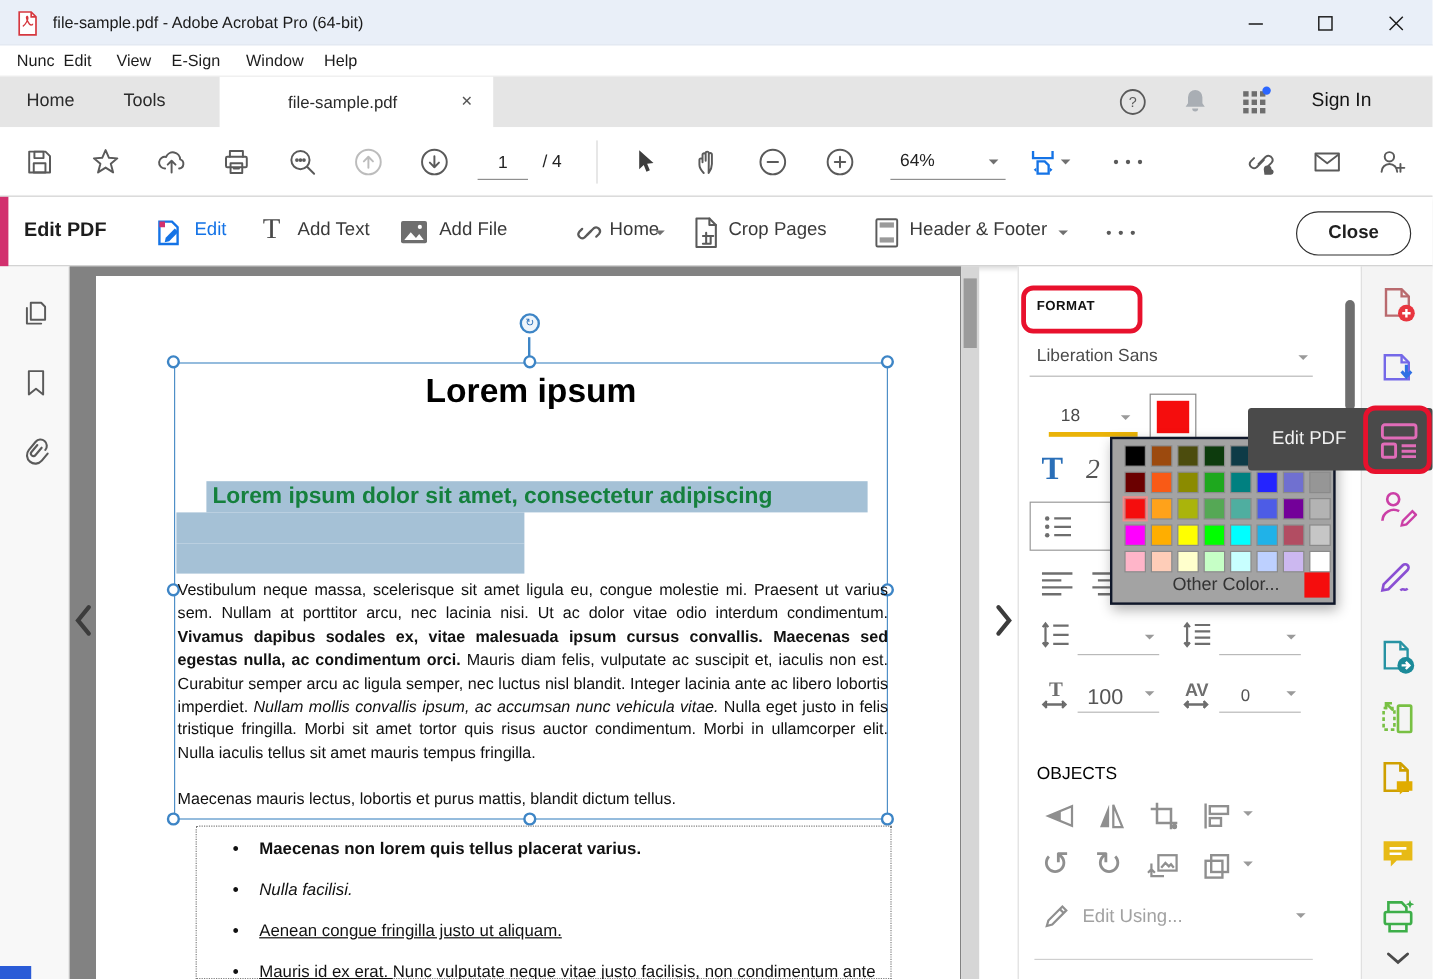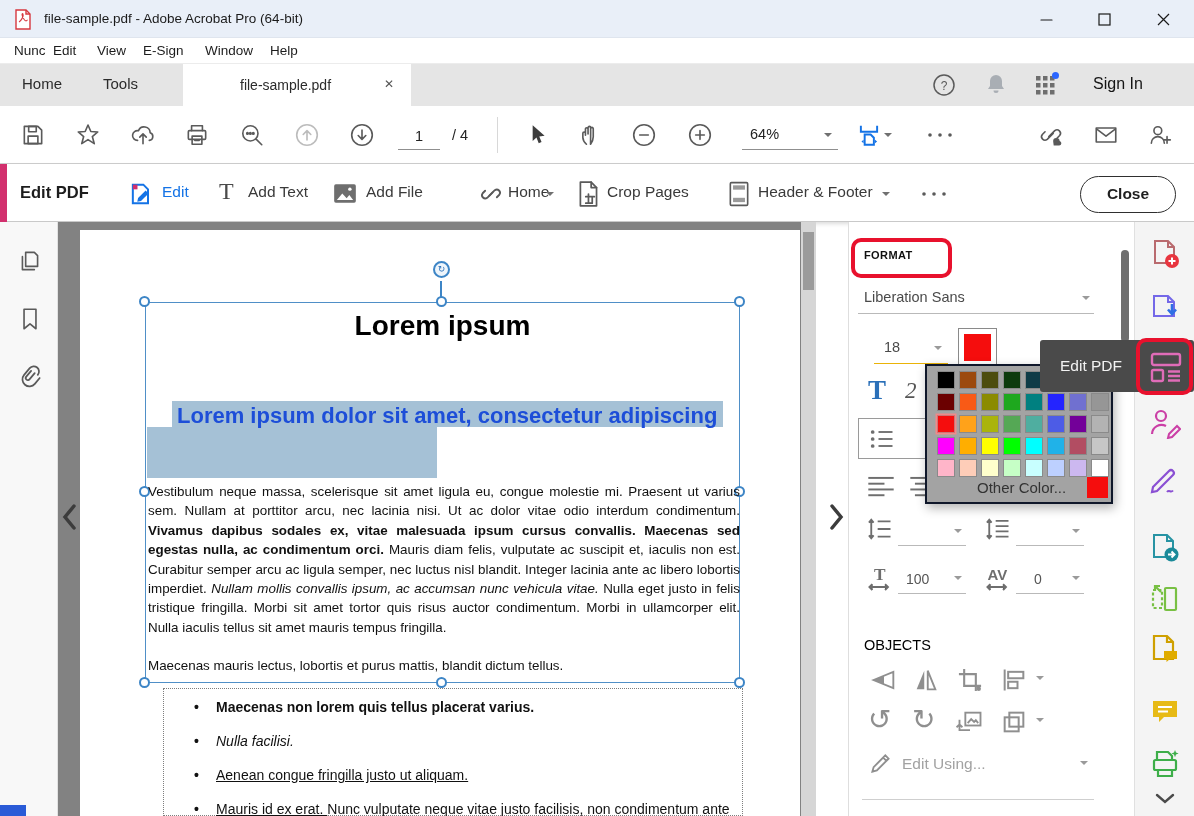--- a/index.html
+++ b/index.html
@@ -36,21 +36,21 @@
   
   .selbox{left:145px;top:302px;width:595px;height:381px;border:1.5px solid #4f8fc7}
   .handle{width:11px;height:11px;border:2px solid #3d85c6;border-radius:50%;background:#fff}
   .rotstem{left:440px;top:281px;width:2px;height:18px;background:#3d85c6}
   .rothandle{left:433px;top:261px;width:17px;height:17px;border:2px solid #3d85c6;border-radius:50%;
     background:#eef5fb;color:#2a6fb8;font-size:9px;line-height:13px;text-align:center}
   .sq{text-decoration-style:wavy;text-decoration-color:#c53030;
     text-decoration-thickness:1px;text-underline-offset:3px;text-decoration-skip-ink:none}
   .doc-heading{left:145px;top:310px;width:595px;text-align:center;font-size:28px;font-weight:bold;color:#000}
   .hl{background:#a5c1d6}
-  .selline{font-size:22px;font-weight:bold;color:#1d4ed8;white-space:nowrap}
+  .selline{font-size:19px;font-weight:bold;color:#15803d;white-space:nowrap}
   .para{left:148px;top:482px;width:592px;font-size:13.4px;line-height:19.4px;color:#111;text-align:justify}
   .docline2{left:148px;top:658px;width:592px;font-size:13.4px;color:#111}
   .dotbox{left:163px;top:688px;width:580px;height:128px;border:1.5px dotted #7e7e7e}
   .brow{position:absolute;left:0;width:568px;font-size:14px;color:#111}
   .bmark{position:absolute;left:30px;font-weight:bold}
   .btext{position:absolute;left:52px;width:505px}
   
   .rpanel{left:848px;top:222px;width:286px;height:594px;background:#fff;border-left:1px solid #dedede}
   .panel-title{font-size:11px;font-weight:bold;color:#111;letter-spacing:.4px}
   .fline{height:1px;background:#b9b9b9}
@@ -325,21 +325,21 @@
   </div>
 
   <div class="abs rpanel"></div>
   <span class="abs panel-title" style="left:864px;top:249px">FORMAT</span>
   <div class="abs callout" style="left:851px;top:238px;width:101px;height:40px"></div>
 
   <div class="abs" style="left:858px;top:286px;width:236px;height:28px;border-bottom:1px solid #b9b9b9">
     <span style="position:absolute;left:6px;top:3px;font-size:14.5px;color:#4a4a4a">Liberation Sans</span>
     <span class="car gray-caret" style="position:absolute;right:4px;top:10px"></span>
   </div>
-  <div class="abs" style="left:874px;top:334px;width:74px;height:30px;border-bottom:1px solid #eab308">
+  <div class="abs" style="left:874px;top:334px;width:74px;height:30px;border-bottom:4px solid #eab308">
     <span style="position:absolute;left:10px;top:5px;font-size:14.5px;color:#4a4a4a">18</span>
     <span class="car gray-caret" style="position:absolute;right:6px;top:12px"></span>
   </div>
   <div class="abs" style="left:958px;top:328px;width:39px;height:39px;border:1.5px solid #8a8a8a;background:#fff">
     <div style="position: absolute; inset: 5px; background: rgb(245, 13, 13);"></div>
   </div>
   <span class="abs" style="left:868px;top:375px;font-family:'Liberation Serif',serif;font-weight:bold;font-size:27px;color:#2a6fb8">T</span>
   <span class="abs" style="left:905px;top:378px;font-family:'Liberation Serif',serif;font-style:italic;font-size:23px;color:#555">2</span>
 
   <div class="abs" style="left:858px;top:418px;width:102px;height:41px;border:1px solid #9a9a9a;background:#fff">
@@ -438,21 +438,21 @@
     <span class="car gray-caret" style="position:absolute;right:4px;top:9px"></span>
   </div>
 
   <svg class="abs" style="left:866px;top:564px" width="30" height="30" viewBox="0 0 26 26">
     <text x="7" y="14" font-size="15" font-family="Liberation Serif, serif" font-weight="bold" fill="#6e6e6e">T</text>
     <g stroke="#6e6e6e" stroke-width="1.7">
         <path d="M3 20 h16 M5.5 17.5 L3 20 l2.5 2.5 M16.5 17.5 L19 20 l-2.5 2.5"></path>
       </g>
   </svg>
   <div class="abs" style="left:898px;top:566px;width:68px;height:28px;border-bottom:1px solid #b9b9b9">
-    <span style="position:absolute;left:8px;top:5px;font-size:14px;color:#555">100</span>
+    <span style="position:absolute;left:8px;top:5px;font-size:18px;color:#555">100</span>
     <span class="car gray-caret" style="position:absolute;right:4px;top:10px"></span>
   </div>
   <svg class="abs" style="left:984px;top:564px" width="30" height="30" viewBox="0 0 26 26">
     <text x="3" y="14" font-size="13" font-family="Liberation Sans, sans-serif" font-weight="bold" fill="#6e6e6e">AV</text>
     <g stroke="#6e6e6e" stroke-width="1.7">
         <path d="M3 20 h16 M5.5 17.5 L3 20 l2.5 2.5 M16.5 17.5 L19 20 l-2.5 2.5"></path>
       </g>
   </svg>
   <div class="abs" style="left:1016px;top:566px;width:68px;height:28px;border-bottom:1px solid #b9b9b9">
     <span style="position:absolute;left:18px;top:5px;font-size:14px;color:#555">0</span>

